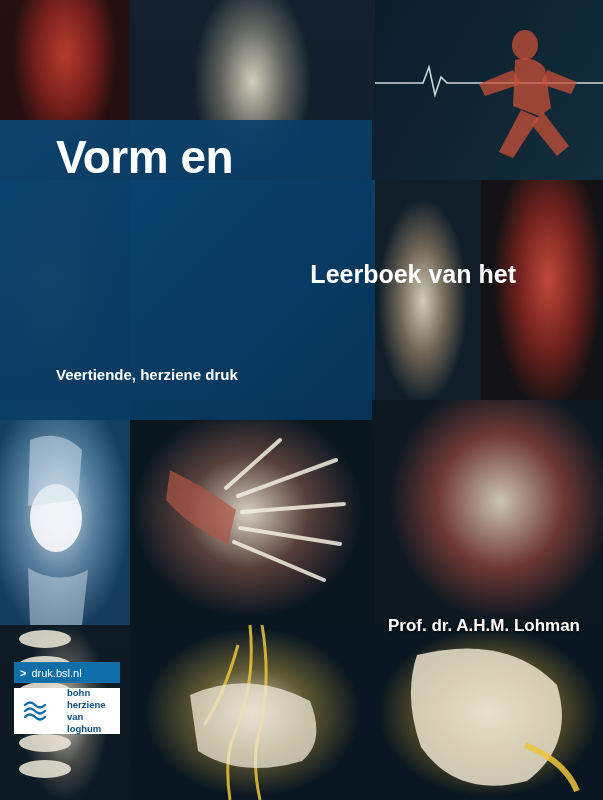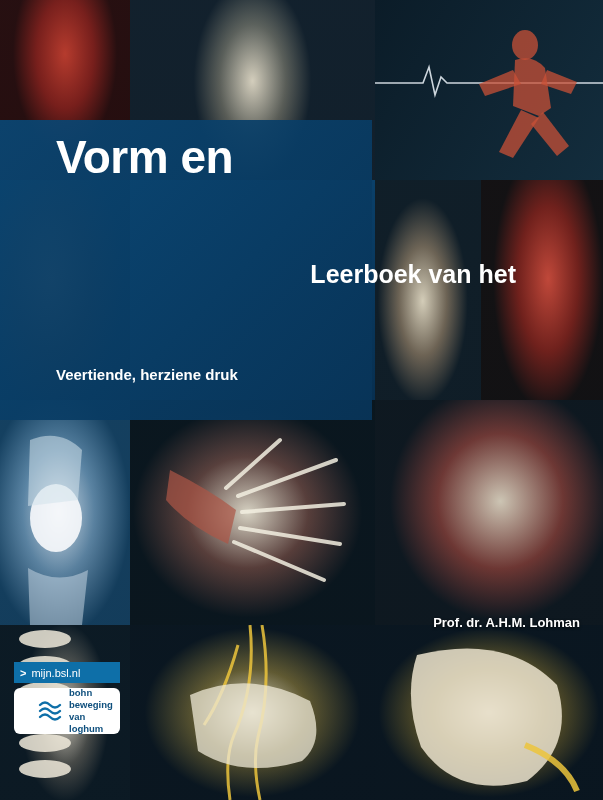--- a/index.html
+++ b/index.html
@@ -137,21 +137,21 @@
     font-weight: 700;
   }
 
   
   .authors {
     position: absolute;
     right: 23px;
     top: 612px;
     text-align: right;
     color: #ffffff;
-    font-size: 13px;
+    font-size: 17px;
     font-weight: 700;
     line-height: 1.65;
     text-shadow: 0 1px 3px rgba(0,0,0,0.8);
   }
 
   
   .mijn-badge {
     position: absolute;
     left: 14px;
     top: 662px;
@@ -173,24 +173,23 @@
   }
   .logo-box {
     position: absolute;
     left: 14px;
     top: 688px;
     width: 106px;
     height: 46px;
     background: #ffffff;
     display: flex;
     align-items: center;
-    gap: 5px;
-    padding: 0 24px;
+    gap: 18px;
+    padding: 0 9px;
     box-sizing: border-box;
-    border-radius: 6px;
   }
   .logo-mark {
     width: 26px;
     height: 26px;
     flex: 0 0 26px;
   }
   .logo-text {
     color: #0e4f7d;
     font-size: 9.5px;
     line-height: 1.25;
@@ -287,31 +286,31 @@
   </div>
 
   <div class="edition">Veertiende, herziene druk</div>
 
   <div class="authors">
     <div>Prof. dr. A.H.M. Lohman</div>
   </div>
 
   <div class="mijn-badge">
     <span class="chev">&gt;</span>
-    <span>mijn.bsl.nl</span>
+    <span>druk.bsl.nl</span>
   </div>
 
   <div class="logo-box">
     <svg class="logo-mark" viewBox="0 0 26 26">
       <g stroke="#0e6fa8" stroke-width="2.4" fill="none" stroke-linecap="round">
         <path d="M2 7 q5 -5 10 0 q5 5 10 0"></path>
         <path d="M2 13 q5 -5 10 0 q5 5 10 0"></path>
         <path d="M2 19 q5 -5 10 0 q5 5 10 0"></path>
       </g>
     </svg>
     <div class="logo-text">
       <div>bohn</div>
-      <div>beweging</div>
+      <div>herziene</div>
       <div>van loghum</div>
     </div>
   </div>
 
 </div>
 
 </body></html>

